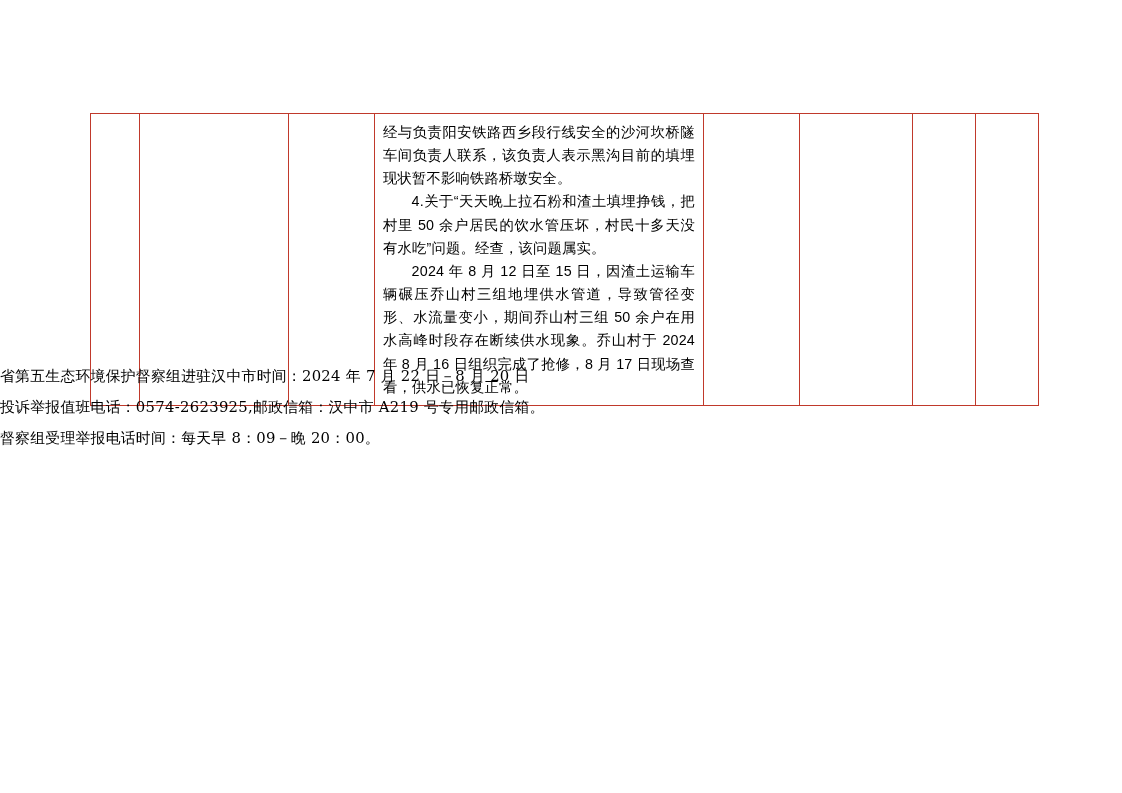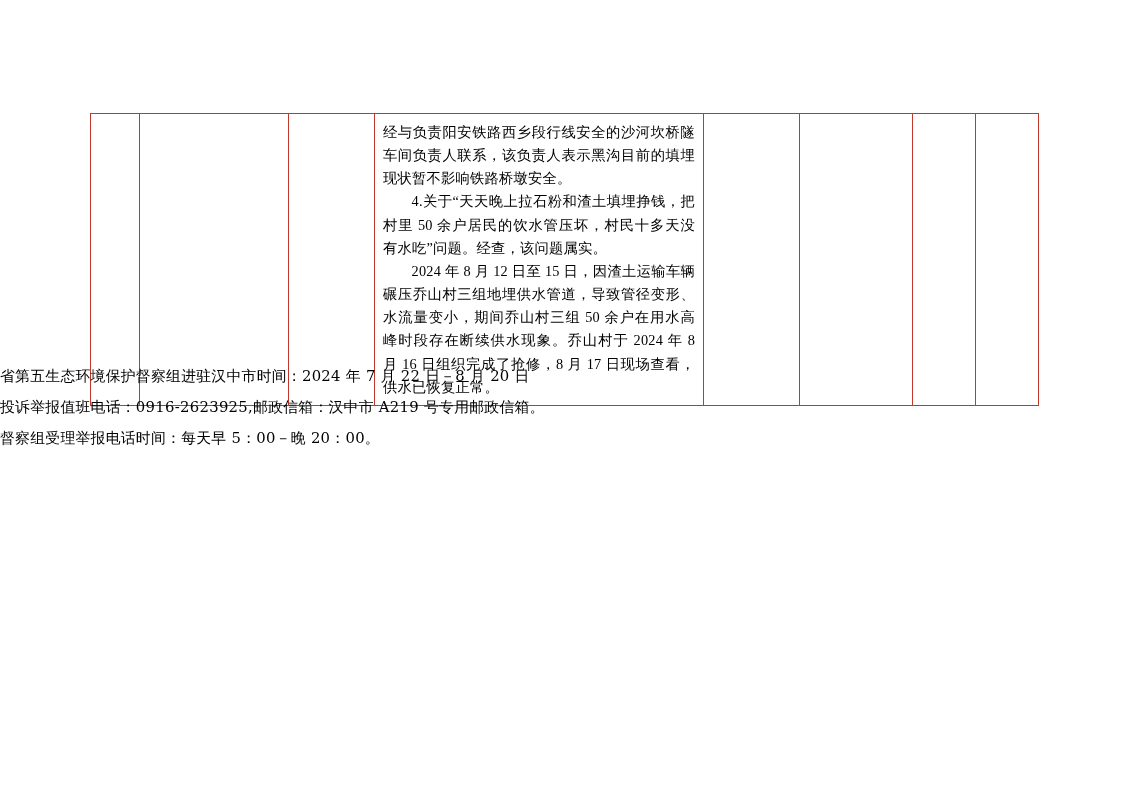--- a/index.html
+++ b/index.html
@@ -45,21 +45,21 @@
   .c4 { width: 328px; }
   .c5 { width: 95px; }
   .c6 { width: 112px; }
   .c7 { width: 62px; }
   .c8 { width: 62px; }
 
   .cell-body {
     padding: 7px 8px 6px 8px;
     font-size: 14.3px;
     line-height: 1.62;
-    font-family: Liberation Serif, serif;
+    font-family: Liberation Sans, sans-serif;
     letter-spacing: 0.2px;
     text-align: justify;
     text-justify: inter-ideograph;
   }
   .cell-body p {
     margin: 0;
   }
   .indent2 {
     text-indent: 2em;
   }
@@ -100,17 +100,17 @@
         <td class="c5 cell-empty"></td>
         <td class="c6 cell-empty"></td>
         <td class="c7 cell-empty"></td>
         <td class="c8 cell-empty"></td>
       </tr>
     </tbody>
   </table>
 
   <div class="footer-block">
     <div class="footer-line">省第五生态环境保护督察组进驻汉中市时间：2024 年 7 月 22 日－8 月 20 日</div>
-    <div class="footer-line">投诉举报值班电话：0916-2623925,邮政信箱：汉中市 A219 号专用邮政信箱。</div>
-    <div class="footer-line">督察组受理举报电话时间：每天早 5：00－晚 20：00。</div>
+    <div class="footer-line">投诉举报值班电话：0574-2623925,邮政信箱：汉中市 A219 号专用邮政信箱。</div>
+    <div class="footer-line">督察组受理举报电话时间：每天早 8：09－晚 20：00。</div>
   </div>
 
 </div>
 
 </body></html>

